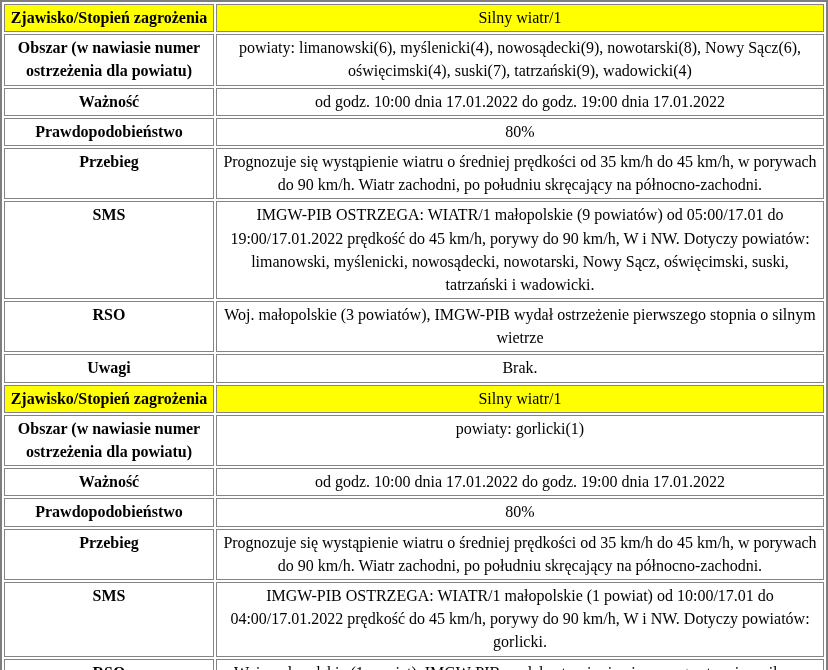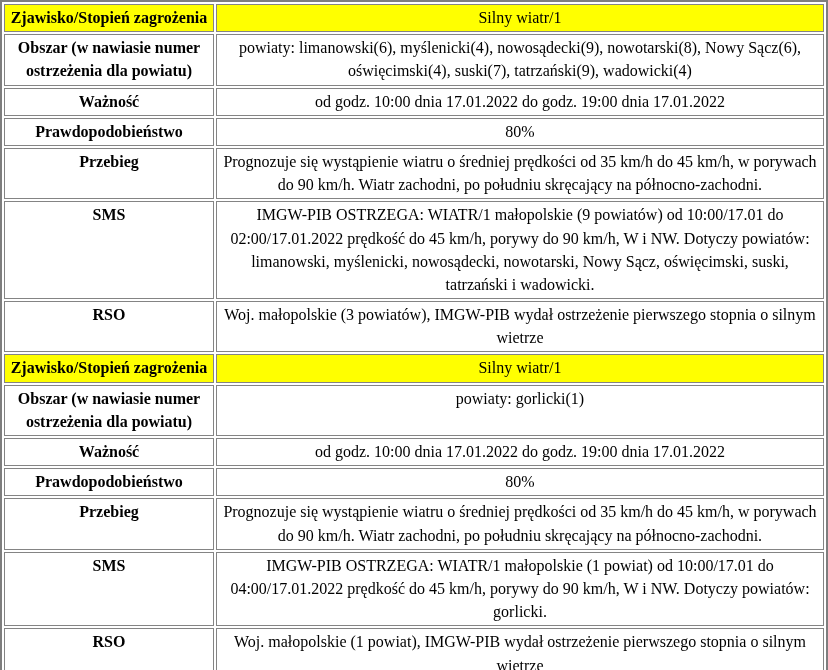--- a/index.html
+++ b/index.html
@@ -66,25 +66,29 @@
       <tr>
         <th>Prawdopodobieństwo</th>
         <td>80%</td>
       </tr>
       <tr>
         <th>Przebieg</th>
         <td>Prognozuje się wystąpienie wiatru o średniej prędkości od 35 km/h do 45 km/h, w porywach do 90 km/h. Wiatr zachodni, po południu skręcający na północno-zachodni.</td>
       </tr>
       <tr>
         <th>SMS</th>
-        <td>IMGW-PIB OSTRZEGA: WIATR/1 małopolskie (9 powiatów) od 10:00/17.01 do 02:00/17.01.2022 prędkość do 45 km/h, porywy do 90 km/h, W i NW. Dotyczy powiatów: limanowski, myślenicki, nowosądecki, nowotarski, Nowy Sącz, oświęcimski, suski, tatrzański i wadowicki.</td>
+        <td>IMGW-PIB OSTRZEGA: WIATR/1 małopolskie (9 powiatów) od 05:00/17.01 do 19:00/17.01.2022 prędkość do 45 km/h, porywy do 90 km/h, W i NW. Dotyczy powiatów: limanowski, myślenicki, nowosądecki, nowotarski, Nowy Sącz, oświęcimski, suski, tatrzański i wadowicki.</td>
       </tr>
       <tr>
         <th>RSO</th>
         <td>Woj. małopolskie (3 powiatów), IMGW-PIB wydał ostrzeżenie pierwszego stopnia o silnym wietrze</td>
+      </tr>
+      <tr>
+        <th>Uwagi</th>
+        <td>Brak.</td>
       </tr>
       <tr class="highlight">
         <th>Zjawisko/Stopień zagrożenia</th>
         <td>Silny wiatr/1</td>
       </tr>
       <tr>
         <th>Obszar (w nawiasie numer ostrzeżenia dla powiatu)</th>
         <td>powiaty: gorlicki(1)</td>
       </tr>
       <tr>

